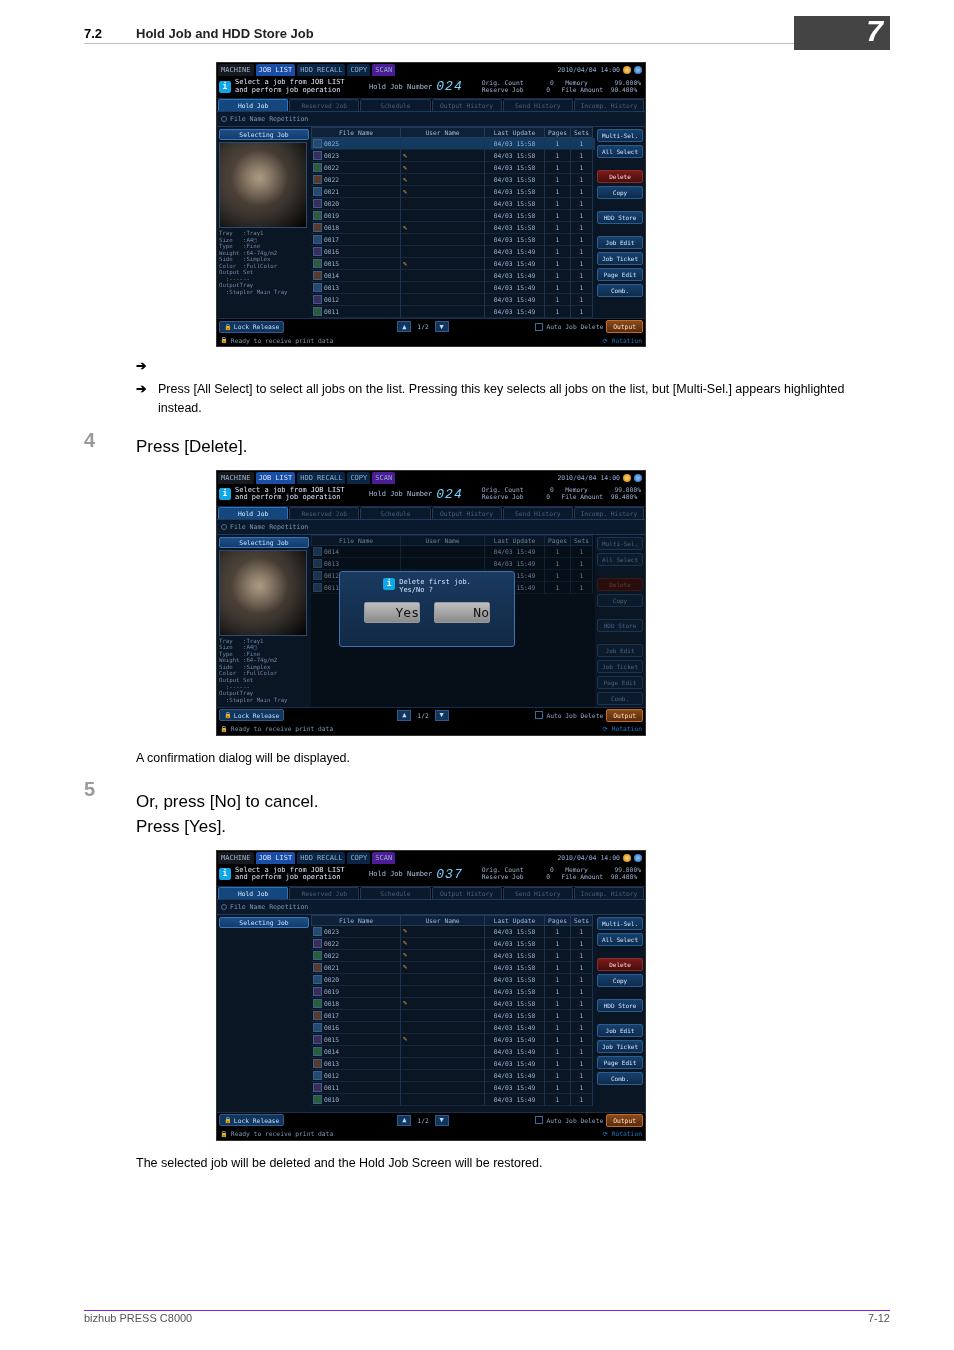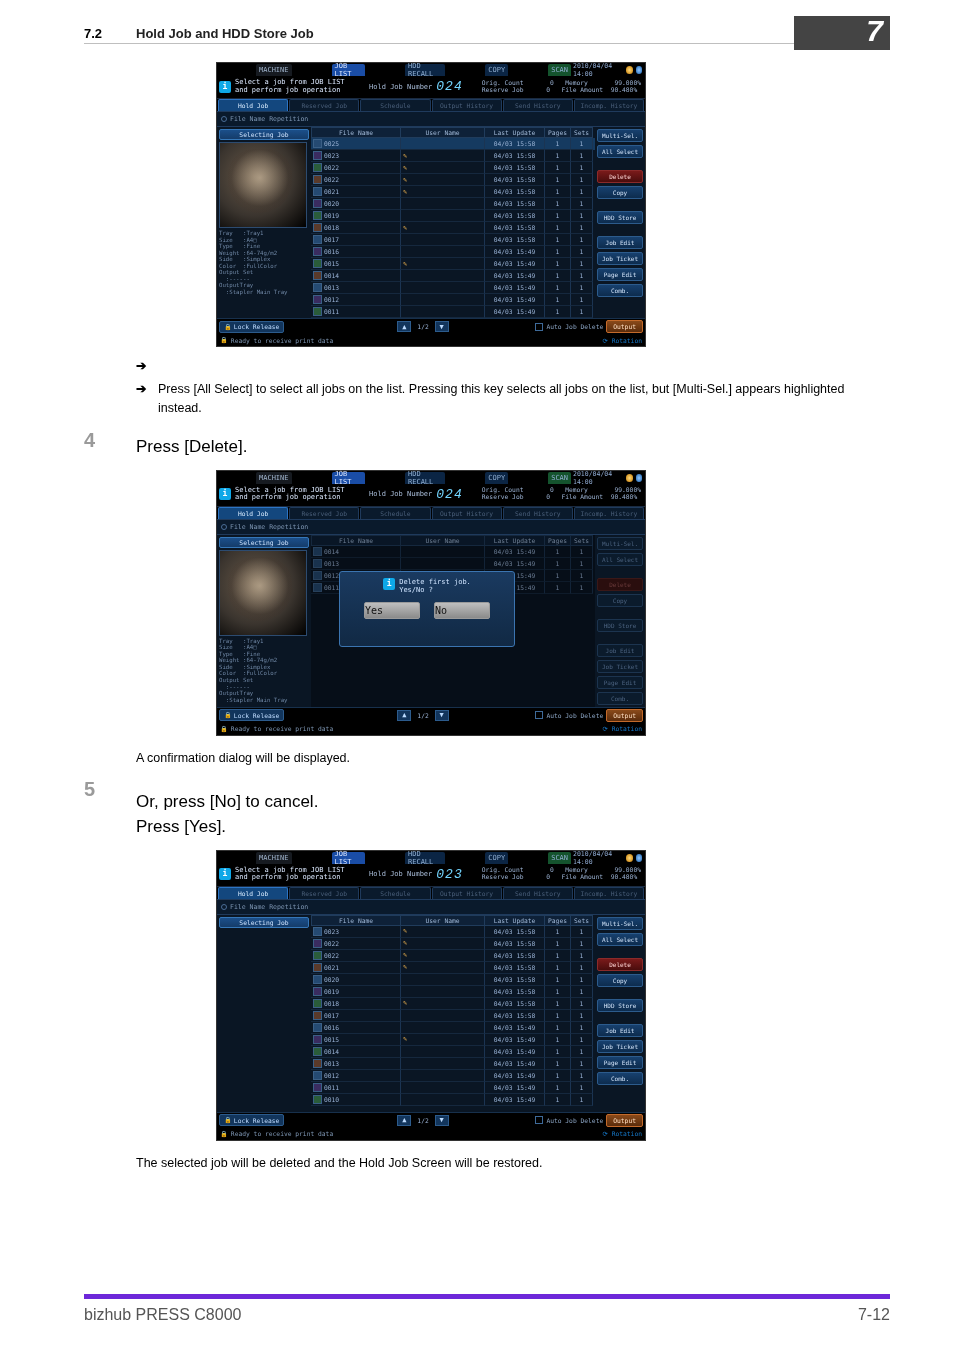--- a/index.html
+++ b/index.html
@@ -20,37 +20,37 @@
     position: absolute; right: 7px; top: -2px; font-size: 30px; font-weight: bold; font-style: italic; color: #fff;
   }
   
   .step-row { display: flex; margin-top: 6px; }
   .step-num { width: 52px; font-size: 20px; font-weight: bold; color: #9a9a9a; padding-top: 4px; }
   .step-body { flex: 1; font-size: 17px; line-height: 1.5; padding-top: 9px; }
   .bullet-line { display: flex; margin-left: 0; font-size: 12.5px; line-height: 1.5; padding: 2px 0; }
   .bullet-line .arrow { width: 22px; font-weight: bold; }
   .bullet-line .txt { flex: 1; }
   .caption { font-size: 12.5px; margin-left: 52px; margin-top: 13px; margin-bottom: 6px; line-height: 1.5; }
-  .footer { position: absolute; bottom: 26px; left: 84px; right: 64px; border-top: 5px solid #6d28d9; display: flex; font-size: 16px; color: #555; padding-top: 7px; }
+  .footer { position: absolute; bottom: 26px; left: 84px; right: 64px; border-top: 1px solid #6d28d9; display: flex; font-size: 11px; color: #555; padding-top: 1px; }
   .footer .model { flex: 1; }
   
   .shot-wrap { margin: 10px 0 8px 132px; }
   .shot {
     width: 430px; border: 1px solid #333; background: #000; color: #cfe3ff;
     font-family: "Lucida Console", Monaco, monospace; font-size: 7px;
     position: relative;
   }
   
   .tabbar { display: flex; height: 14px; align-items: center; gap: 2px; padding: 1px 1px; background: #000; }
-  .tabbar .tab { display: flex; align-items: center; gap: 2px; height: 12px; padding: 0 3px; border-top-left-radius: 2px; border-top-right-radius: 2px; margin-left: 38px; }
+  .tabbar .tab { display: flex; align-items: center; gap: 2px; height: 12px; padding: 0 3px; border-top-left-radius: 2px; border-top-right-radius: 2px; }
   .tab.machine { background: #161a20; color: #a0b4cc; }
   .tab.joblist { background: #1a4da6; color: #dbe7ff; }
   .tab.recall { background: #0b2544; color: #8fadd0; }
   .tab.copy  { background: #0b2544; color: #8fadd0; }
-  .tab.scan  { background: #14532d; color: #8fadd0; }
+  .tab.scan  { background: #4c1d95; color: #8fadd0; }
   .datetime { margin-left: auto; color: #8faad1; font-size: 6.5px; display: flex; align-items: center; gap: 3px; padding-right: 2px; }
   .circ { width: 8px; height: 8px; border-radius: 4px; display: inline-block; }
   .circ.o { background: radial-gradient(#ffd97a,#c57a00); }
   .circ.b { background: radial-gradient(#8fc6ff,#1c64b0); }
   
   .instr { display: flex; align-items: center; padding: 2px 2px 4px; gap: 4px; background: #000; border-bottom: 1px solid #1a2a40; }
   .info-ico { width: 12px; height: 12px; background: #0ea8e8; border-radius: 2px; color: #fff; text-align: center; line-height: 12px; font-size: 8px; font-weight: bold; }
   .instr .msg { color: #dce9ff; font-size: 7px; line-height: 1.05; width: 115px; }
   .instr .center { flex: 1; display: flex; align-items: center; justify-content: center; gap: 4px; }
   .hjlabel { color: #a9bdd9; }
@@ -102,21 +102,21 @@
   .outbtn { font-size: 6.3px; padding: 2px 6px; border: 1px solid #c46a2a; background: linear-gradient(#8a4a1a,#5a2c0c); border-radius: 2px; color: #ffe0c4; }
   .statusbar { display: flex; align-items: center; height: 12px; background: #000; padding: 0 3px; font-size: 6.3px; color: #7d95b2; }
   .statusbar .lockico { color: #d2a84a; margin-right: 3px; }
   .statusbar .rot { margin-left: auto; color: #1678c8; }
   .confirm {
     position: absolute; left: 28px; top: 36px; width: 176px; height: 76px;
     background: linear-gradient(#1a3a60,#112944); border: 1px solid #3b74b0; border-radius: 3px;
     display: flex; flex-direction: column; align-items: center; padding: 6px; gap: 8px;
   }
   .confirm .cmsg { display: flex; gap: 4px; align-items: flex-start; font-size: 7px; color: #cfe4ff; }
-  .confirm .ibtn { width: 56px; text-align: left; font-size: 10px; border: 1px solid #9a9a9a; background: linear-gradient(#bfbfbf,#8a8a8a); color: #111; border-radius: 2px; padding: 2px 0; }
+  .confirm .ibtn { width: 56px; text-align: right; font-size: 13px; border: 1px solid #9a9a9a; background: linear-gradient(#bfbfbf,#8a8a8a); color: #111; border-radius: 2px; padding: 2px 0; }
   .confirm .btnrow { display: flex; gap: 14px; }
   .dimoverlay { position: absolute; inset: 0; background: rgba(0,0,0,.32); }
 </style>
 </head>
 <body>
 
 <div class="page">
   <div class="header">
     <span class="secnum">7.2</span>
     <span class="sectitle">Hold Job and HDD Store Job</span>
@@ -598,21 +598,21 @@
       <span class="circ o"></span>
       <span class="circ b"></span>
     </div>
   </div>
         <div class="instr">
     <div class="info-ico">i</div>
     <div class="msg" style="white-space:pre-line;">Select a job from JOB LIST
 and perform job operation</div>
     <div class="center">
       <span class="hjlabel">Hold Job Number</span>
-      <span class="hjnum">023</span>
+      <span class="hjnum">037</span>
     </div>
     <div class="rightstats">Orig. Count       0   Memory       99.000%
 Reserve Job      0   File Amount  90.480%</div>
   </div>
         <div class="subtabs">
     <div class="stab active">Hold Job</div>
     <div class="stab">Reserved Job</div>
     <div class="stab">Schedule</div>
     <div class="stab">Output History</div>
     <div class="stab">Send History</div>

